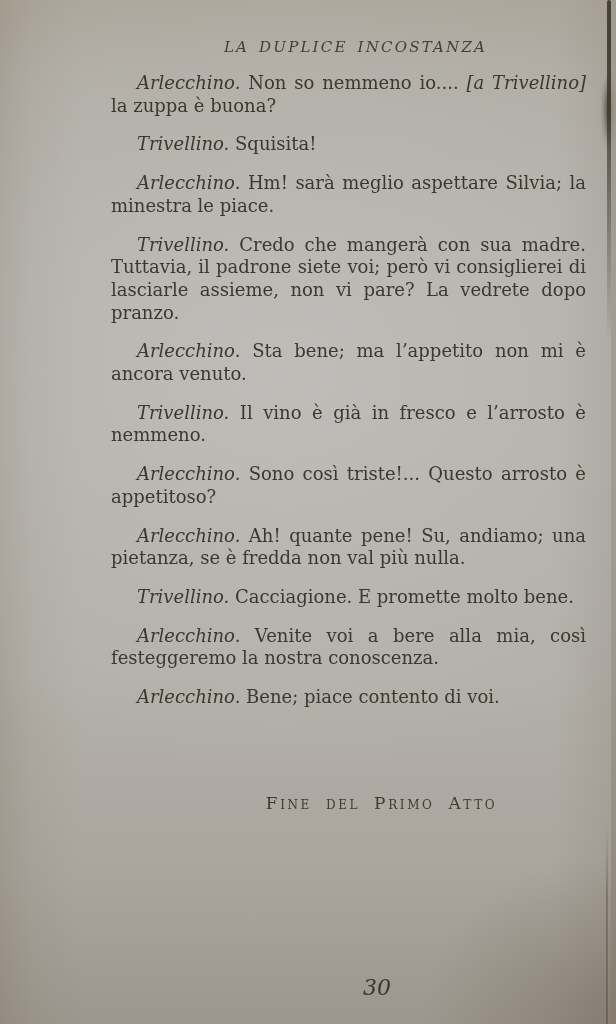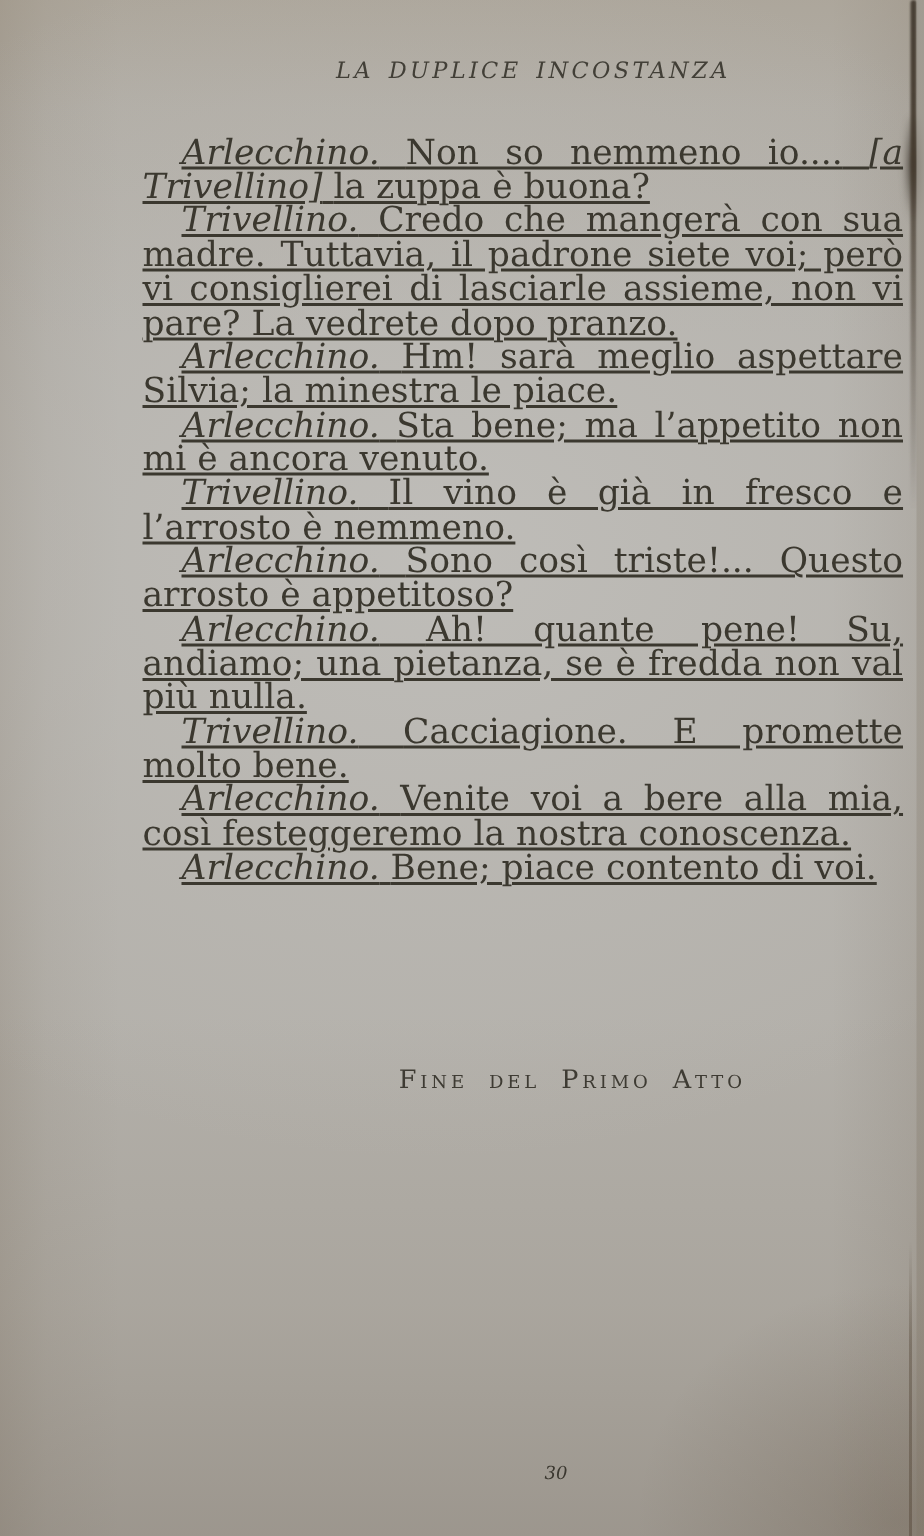--- a/index.html
+++ b/index.html
@@ -19,52 +19,51 @@
   }
 
   .textblock { position: absolute; left: 95px; top: 38px; width: 507px; }
 
   .header {
     font-style: italic;
     font-size: 15px;
     letter-spacing: 2.2px;
     word-spacing: 3px;
     text-align: center;
-    margin: 0 0 35px 14px;
+    margin: 0 0 8px 14px;
     color: #423f37;
   }
 
   p.line {
-    margin: 0;
-    font-size: 23px;
+    margin: 16px;
+    font-size: 18px;
     line-height: 22.7px;
     text-indent: 26px;
     text-align: justify;
     color: #3b382f;
-    text-decoration: underline;
   }
 
   .it { font-style: italic; }
 
   .ending {
-    margin: 120px 0 0 66px;
+    margin: 84px 0 0 66px;
     text-align: center;
     font-variant: small-caps;
     font-size: 17px;
     letter-spacing: 2.6px;
     word-spacing: 6px;
     color: #3e3b33;
   }
 
   .pagenum {
     position: absolute;
     left: 363px;
     top: 975px;
     font-style: italic;
-    font-size: 12px;
+    font-size: 22px;
     color: #3a372f;
   }
 
   
   .edge-line-top {
     position: absolute;
     right: 5px; top: 0;
     width: 4px; height: 340px;
     background: linear-gradient(180deg, rgba(56,47,37,0.85) 0%, rgba(66,56,44,0.9) 28%, rgba(70,60,48,0.45) 65%, rgba(70,60,48,0) 100%);
     border-radius: 2px;
@@ -98,26 +97,28 @@
 
   <div class="textblock">
 
     <div class="header">LA DUPLICE INCOSTANZA</div>
 
     <p class="line"><span class="it">Arlecchino.</span>
       <span>Non so nemmeno io....</span>
       <span class="it">[a Trivellino]</span>
       <span>la zuppa è buona?</span></p>
 
+    <p class="line"><span class="it">Trivellino.</span>
+      <span>Squisita!</span></p>
+
+    <p class="line"><span class="it">Arlecchino.</span>
+      <span>Hm! sarà meglio aspettare Silvia; la minestra le piace.</span></p>
 
     <p class="line"><span class="it">Trivellino.</span>
       <span>Credo che mangerà con sua madre. Tuttavia, il padrone siete voi; però vi consiglierei di lasciarle assieme, non vi pare? La vedrete dopo pranzo.</span></p>
-
-    <p class="line"><span class="it">Arlecchino.</span>
-      <span>Hm! sarà meglio aspettare Silvia; la minestra le piace.</span></p>
 
     <p class="line"><span class="it">Arlecchino.</span>
       <span>Sta bene; ma l’appetito non mi è ancora venuto.</span></p>
 
     <p class="line"><span class="it">Trivellino.</span>
       <span>Il vino è già in fresco e l’arrosto è nemmeno.</span></p>
 
     <p class="line"><span class="it">Arlecchino.</span>
       <span>Sono così triste!... Questo arrosto è appetitoso?</span></p>
 

